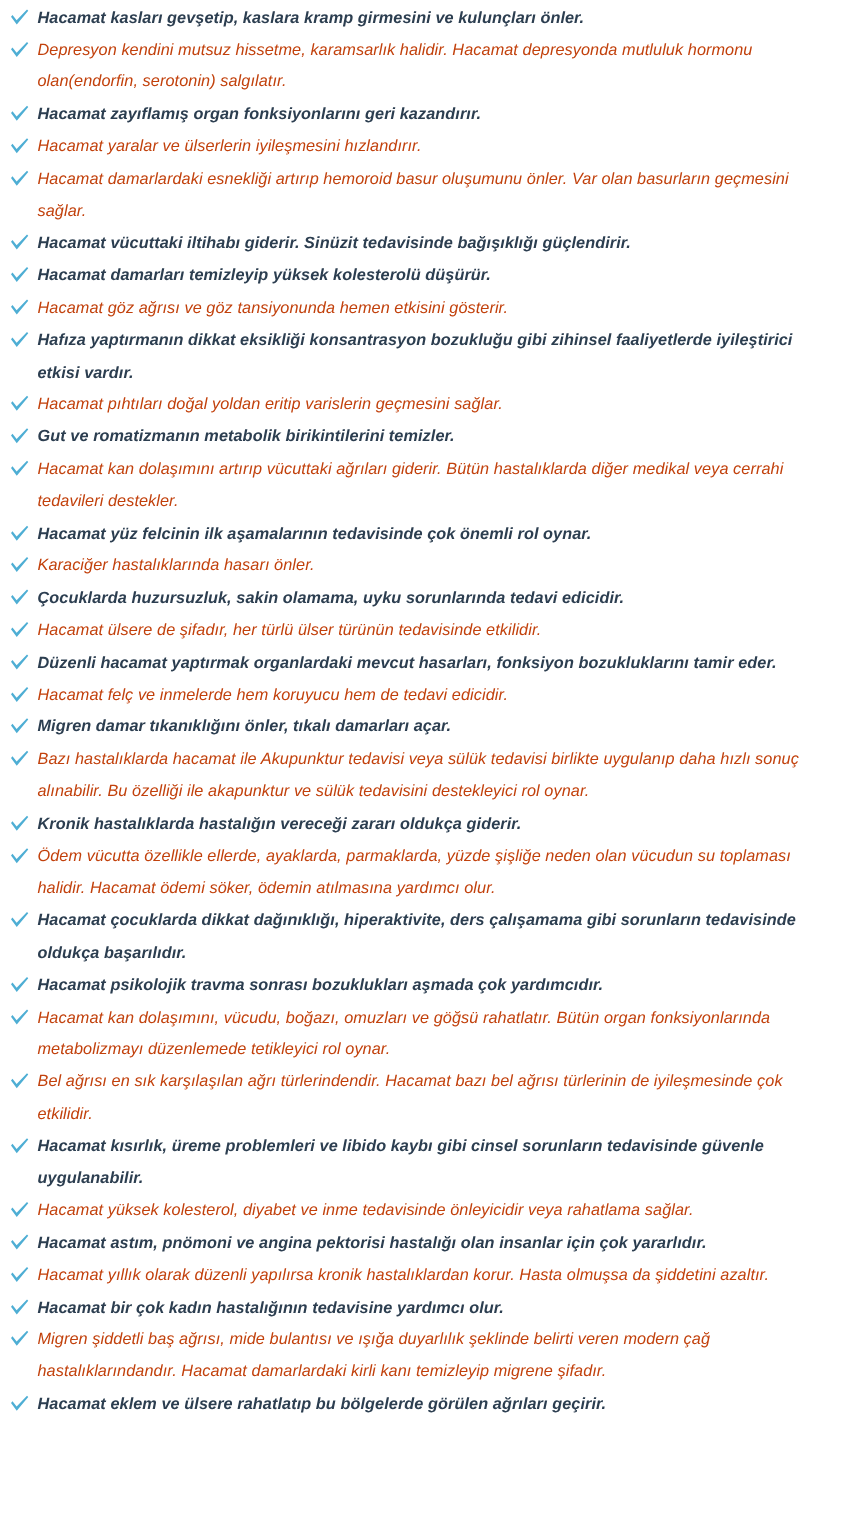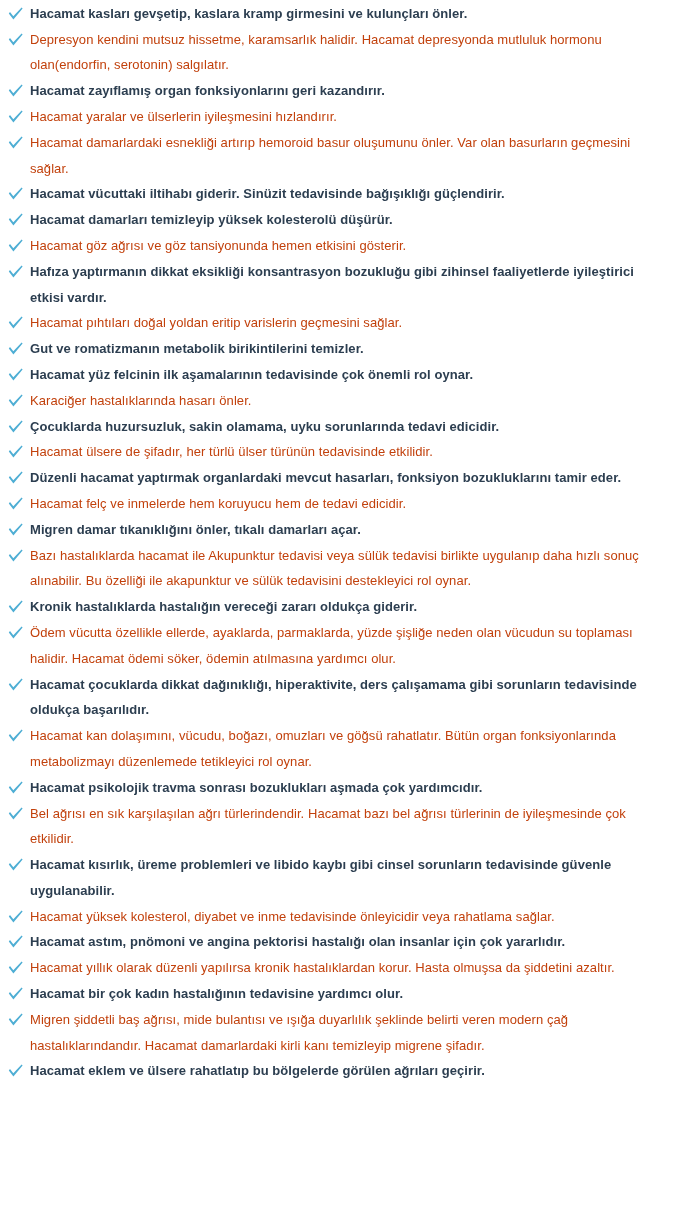--- a/index.html
+++ b/index.html
@@ -29,20 +29,21 @@
     padding: 0 26px 0 30px;
     margin: 0;
     font-size: 13px;
     line-height: 25.8px;
     color: #2f4456;
     letter-spacing: 0.005em;
   }
 
   .benefit-item .item-text {
     display: block;
+    font-style: italic;
   }
 
   .benefit-item.bold .item-text {
     font-weight: bold;
     color: #2c3e50;
   }
 
   .benefit-item.regular .item-text {
     font-weight: normal;
     color: #c2410c;
@@ -152,20 +153,28 @@
       <span class="item-text">Hacamat pıhtıları doğal yoldan eritip varislerin geçmesini sağlar.</span>
     </li>
     <li class="benefit-item bold">
       <span class="check-icon">
         <svg viewBox="0 0 15 14" xmlns="http://www.w3.org/2000/svg" aria-hidden="true">
           <path d="M0.8 6.4 L2.0 5.0 L5.3 9.2 L13.6 0.6 L14.6 1.5 L5.4 12.6 Z" fill="#4eaed4"></path>
         </svg>
       </span>
       <span class="item-text">Gut ve romatizmanın metabolik birikintilerini temizler.</span>
     </li>
+    <li class="benefit-item regular">
+      <span class="check-icon">
+        <svg viewBox="0 0 15 14" xmlns="http://www.w3.org/2000/svg" aria-hidden="true">
+          <path d="M0.8 6.4 L2.0 5.0 L5.3 9.2 L13.6 0.6 L14.6 1.5 L5.4 12.6 Z" fill="#4eaed4"></path>
+        </svg>
+      </span>
+      <span class="item-text">Hacamat kan dolaşımını artırıp vücuttaki ağrıları giderir. Bütün hastalıklarda diğer medikal veya cerrahi tedavileri destekler.</span>
+    </li>
     <li class="benefit-item bold">
       <span class="check-icon">
         <svg viewBox="0 0 15 14" xmlns="http://www.w3.org/2000/svg" aria-hidden="true">
           <path d="M0.8 6.4 L2.0 5.0 L5.3 9.2 L13.6 0.6 L14.6 1.5 L5.4 12.6 Z" fill="#4eaed4"></path>
         </svg>
       </span>
       <span class="item-text">Hacamat yüz felcinin ilk aşamalarının tedavisinde çok önemli rol oynar.</span>
     </li>
     <li class="benefit-item regular">
       <span class="check-icon">
@@ -240,36 +249,36 @@
       <span class="item-text">Ödem vücutta özellikle ellerde, ayaklarda, parmaklarda, yüzde şişliğe neden olan vücudun su toplaması halidir. Hacamat ödemi söker, ödemin atılmasına yardımcı olur.</span>
     </li>
     <li class="benefit-item bold">
       <span class="check-icon">
         <svg viewBox="0 0 15 14" xmlns="http://www.w3.org/2000/svg" aria-hidden="true">
           <path d="M0.8 6.4 L2.0 5.0 L5.3 9.2 L13.6 0.6 L14.6 1.5 L5.4 12.6 Z" fill="#4eaed4"></path>
         </svg>
       </span>
       <span class="item-text">Hacamat çocuklarda dikkat dağınıklığı, hiperaktivite, ders çalışamama gibi sorunların tedavisinde oldukça başarılıdır.</span>
     </li>
+    <li class="benefit-item bold">
+      <span class="check-icon">
+        <svg viewBox="0 0 15 14" xmlns="http://www.w3.org/2000/svg" aria-hidden="true">
+          <path d="M0.8 6.4 L2.0 5.0 L5.3 9.2 L13.6 0.6 L14.6 1.5 L5.4 12.6 Z" fill="#4eaed4"></path>
+        </svg>
+      </span>
+      <span class="item-text">Hacamat psikolojik travma sonrası bozuklukları aşmada çok yardımcıdır.</span>
+    </li>
     <li class="benefit-item regular">
       <span class="check-icon">
         <svg viewBox="0 0 15 14" xmlns="http://www.w3.org/2000/svg" aria-hidden="true">
           <path d="M0.8 6.4 L2.0 5.0 L5.3 9.2 L13.6 0.6 L14.6 1.5 L5.4 12.6 Z" fill="#4eaed4"></path>
         </svg>
       </span>
       <span class="item-text">Hacamat kan dolaşımını, vücudu, boğazı, omuzları ve göğsü rahatlatır. Bütün organ fonksiyonlarında metabolizmayı düzenlemede tetikleyici rol oynar.</span>
     </li>
-    <li class="benefit-item bold">
-      <span class="check-icon">
-        <svg viewBox="0 0 15 14" xmlns="http://www.w3.org/2000/svg" aria-hidden="true">
-          <path d="M0.8 6.4 L2.0 5.0 L5.3 9.2 L13.6 0.6 L14.6 1.5 L5.4 12.6 Z" fill="#4eaed4"></path>
-        </svg>
-      </span>
-      <span class="item-text">Hacamat psikolojik travma sonrası bozuklukları aşmada çok yardımcıdır.</span>
-    </li>
     <li class="benefit-item regular">
       <span class="check-icon">
         <svg viewBox="0 0 15 14" xmlns="http://www.w3.org/2000/svg" aria-hidden="true">
           <path d="M0.8 6.4 L2.0 5.0 L5.3 9.2 L13.6 0.6 L14.6 1.5 L5.4 12.6 Z" fill="#4eaed4"></path>
         </svg>
       </span>
       <span class="item-text">Bel ağrısı en sık karşılaşılan ağrı türlerindendir. Hacamat bazı bel ağrısı türlerinin de iyileşmesinde çok etkilidir.</span>
     </li>
     <li class="benefit-item bold">
       <span class="check-icon">

